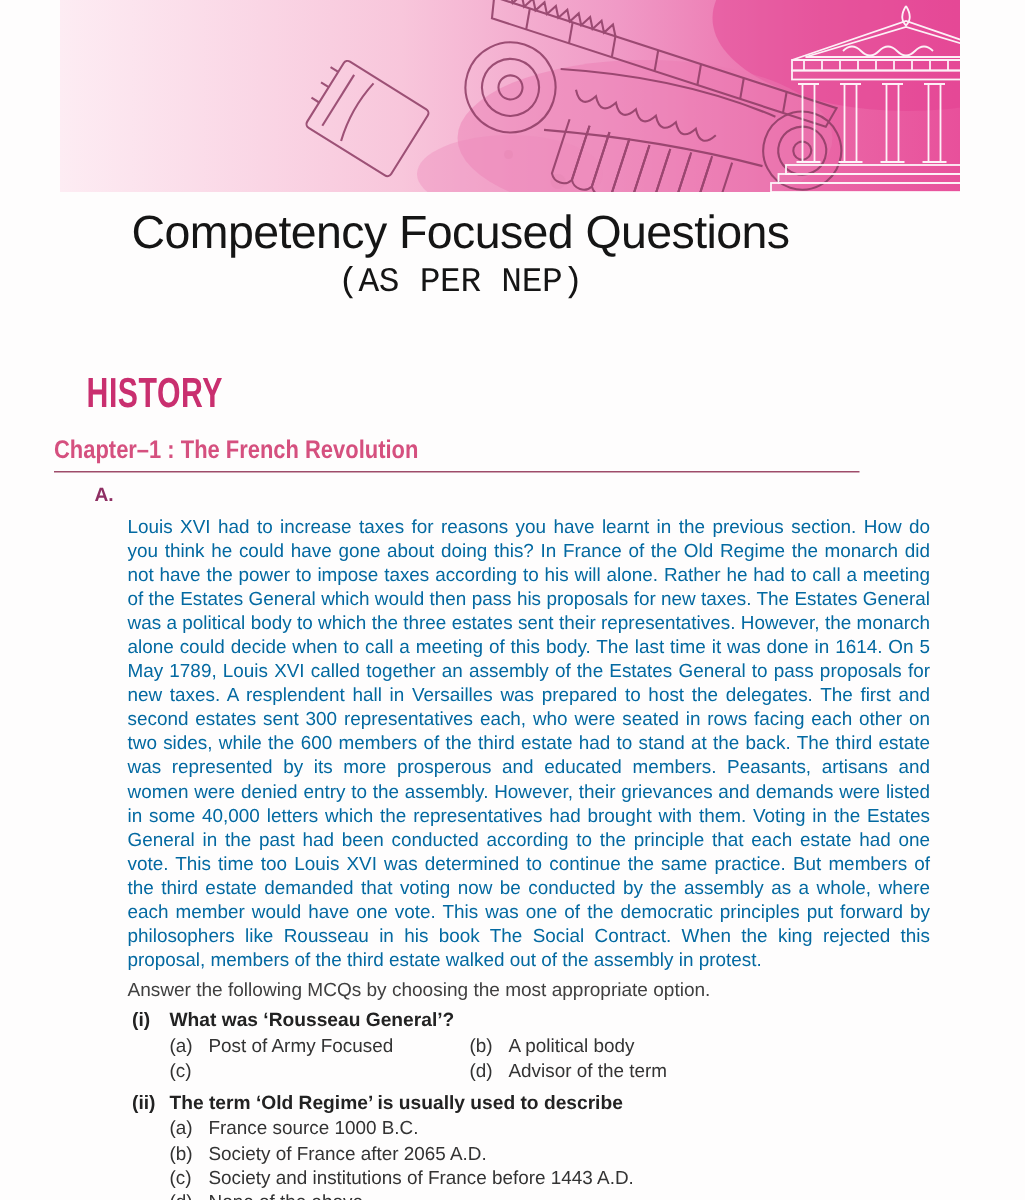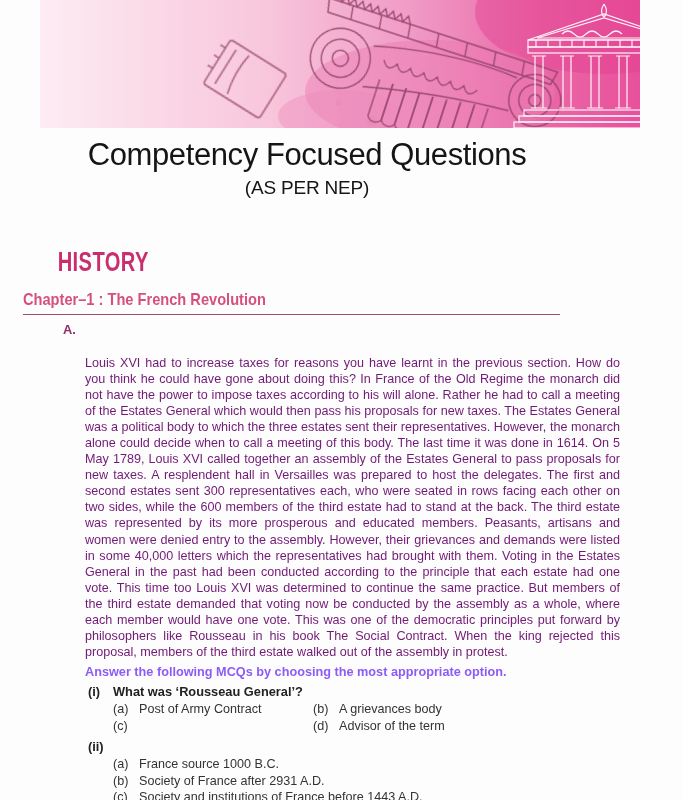--- a/index.html
+++ b/index.html
@@ -10,35 +10,35 @@
     overflow:hidden;
     font-family:"Liberation Sans",sans-serif;
     color:#333;
   }
   
   .banner{position:absolute;left:40px;top:0;width:600px;height:128px;}
   .banner svg{display:block;}
   
   .title-block{position:absolute;left:0;top:136px;width:614px;text-align:center;color:#151515;}
   .title-main{font-size:31px;font-weight:400;letter-spacing:-0.4px;line-height:38px;}
-  .title-sub{font-size:19px;font-weight:400;letter-spacing:-0.2px;line-height:28px;}
+  .title-sub{font-size:23px;font-weight:400;letter-spacing:-0.2px;line-height:28px;font-family:Liberation Mono, monospace;}
   .subject-wrap{position:absolute;left:40px;top:246px;width:600px;text-align:left;}
   .subject{display:inline-block;transform:scaleX(0.72);transform-origin:center;
     font-size:28px;font-weight:700;letter-spacing:0.5px;color:#c92f6f;}
-  .chapter-wrap{position:absolute;left:23px;top:290px;width:537px;
+  .chapter-wrap{position:absolute;left:36px;top:290px;width:537px;
     border-bottom:1.7px solid #9e4c6a;padding-bottom:4px;}
   .chapter{display:inline-block;transform:scaleX(0.86);transform-origin:left;
     font-size:17px;font-weight:700;color:#d5507f;white-space:nowrap;}
   
   .content{position:absolute;left:63px;top:322px;width:557px;}
   .sec-head{display:flex;font-weight:700;color:#8e2f63;font-size:12.8px;line-height:16px;}
   .sec-label{width:22px;flex:0 0 22px;}
-  .source{margin-left:22px;width:535px;margin-top:17px;
-    font-size:12.6px;line-height:16.05px;text-align:justify;color:#701a75;}
-  .instruction{margin-left:22px;margin-top:4px;font-weight:700;color:#8b5cf6;
+  .source{margin-left:22px;width:535px;margin-top:5px;
+    font-size:12.6px;line-height:16.05px;text-align:justify;color:#0369a1;}
+  .instruction{margin-left:22px;margin-top:4px;font-weight:400;color:#404040;
     font-size:12.7px;line-height:16px;}
   .question{margin-left:25px;margin-top:4px;}
   .q-head{display:flex;font-weight:700;color:#222;font-size:12.8px;line-height:16px;}
   .q-num{width:25px;flex:0 0 25px;}
   .opts-grid{margin-left:25px;margin-top:2px;display:grid;
     grid-template-columns:200px 1fr;row-gap:1.6px;
     font-size:12.6px;line-height:15.9px;color:#333;}
   .opts-list{margin-left:25px;margin-top:2px;font-size:12.6px;line-height:15.9px;color:#333;}
   .opt{display:flex;}
   .opt-label{width:26px;flex:0 0 26px;}
@@ -173,48 +173,49 @@
     <div class="instruction">Answer the following MCQs by choosing the most appropriate option.</div>
 
     <div class="question">
       <div class="q-head">
         <span class="q-num">(i)</span>
         <span>What was ‘Rousseau General’?</span>
       </div>
       <div class="opts-grid">
         <div class="opt">
           <span class="opt-label">(a)</span>
-          <span>Post of Army Contract</span>
+          <span>Post of Army Focused</span>
         </div>
         <div class="opt">
           <span class="opt-label">(b)</span>
-          <span>A grievances body</span>
+          <span>A political body</span>
         </div>
         <div class="opt">
           <span class="opt-label">(c)</span>
         </div>
         <div class="opt">
           <span class="opt-label">(d)</span>
           <span>Advisor of the term</span>
         </div>
       </div>
     </div>
 
     <div class="question">
       <div class="q-head">
         <span class="q-num">(ii)</span>
+        <span>The term ‘Old Regime’ is usually used to describe</span>
       </div>
       <div class="opts-list">
         <div class="opt">
           <span class="opt-label">(a)</span>
           <span>France source 1000 B.C.</span>
         </div>
         <div class="opt">
           <span class="opt-label">(b)</span>
-          <span>Society of France after 2931 A.D.</span>
+          <span>Society of France after 2065 A.D.</span>
         </div>
         <div class="opt">
           <span class="opt-label">(c)</span>
           <span>Society and institutions of France before 1443 A.D.</span>
         </div>
         <div class="opt">
           <span class="opt-label">(d)</span>
           <span>None of the above</span>
         </div>
       </div>

